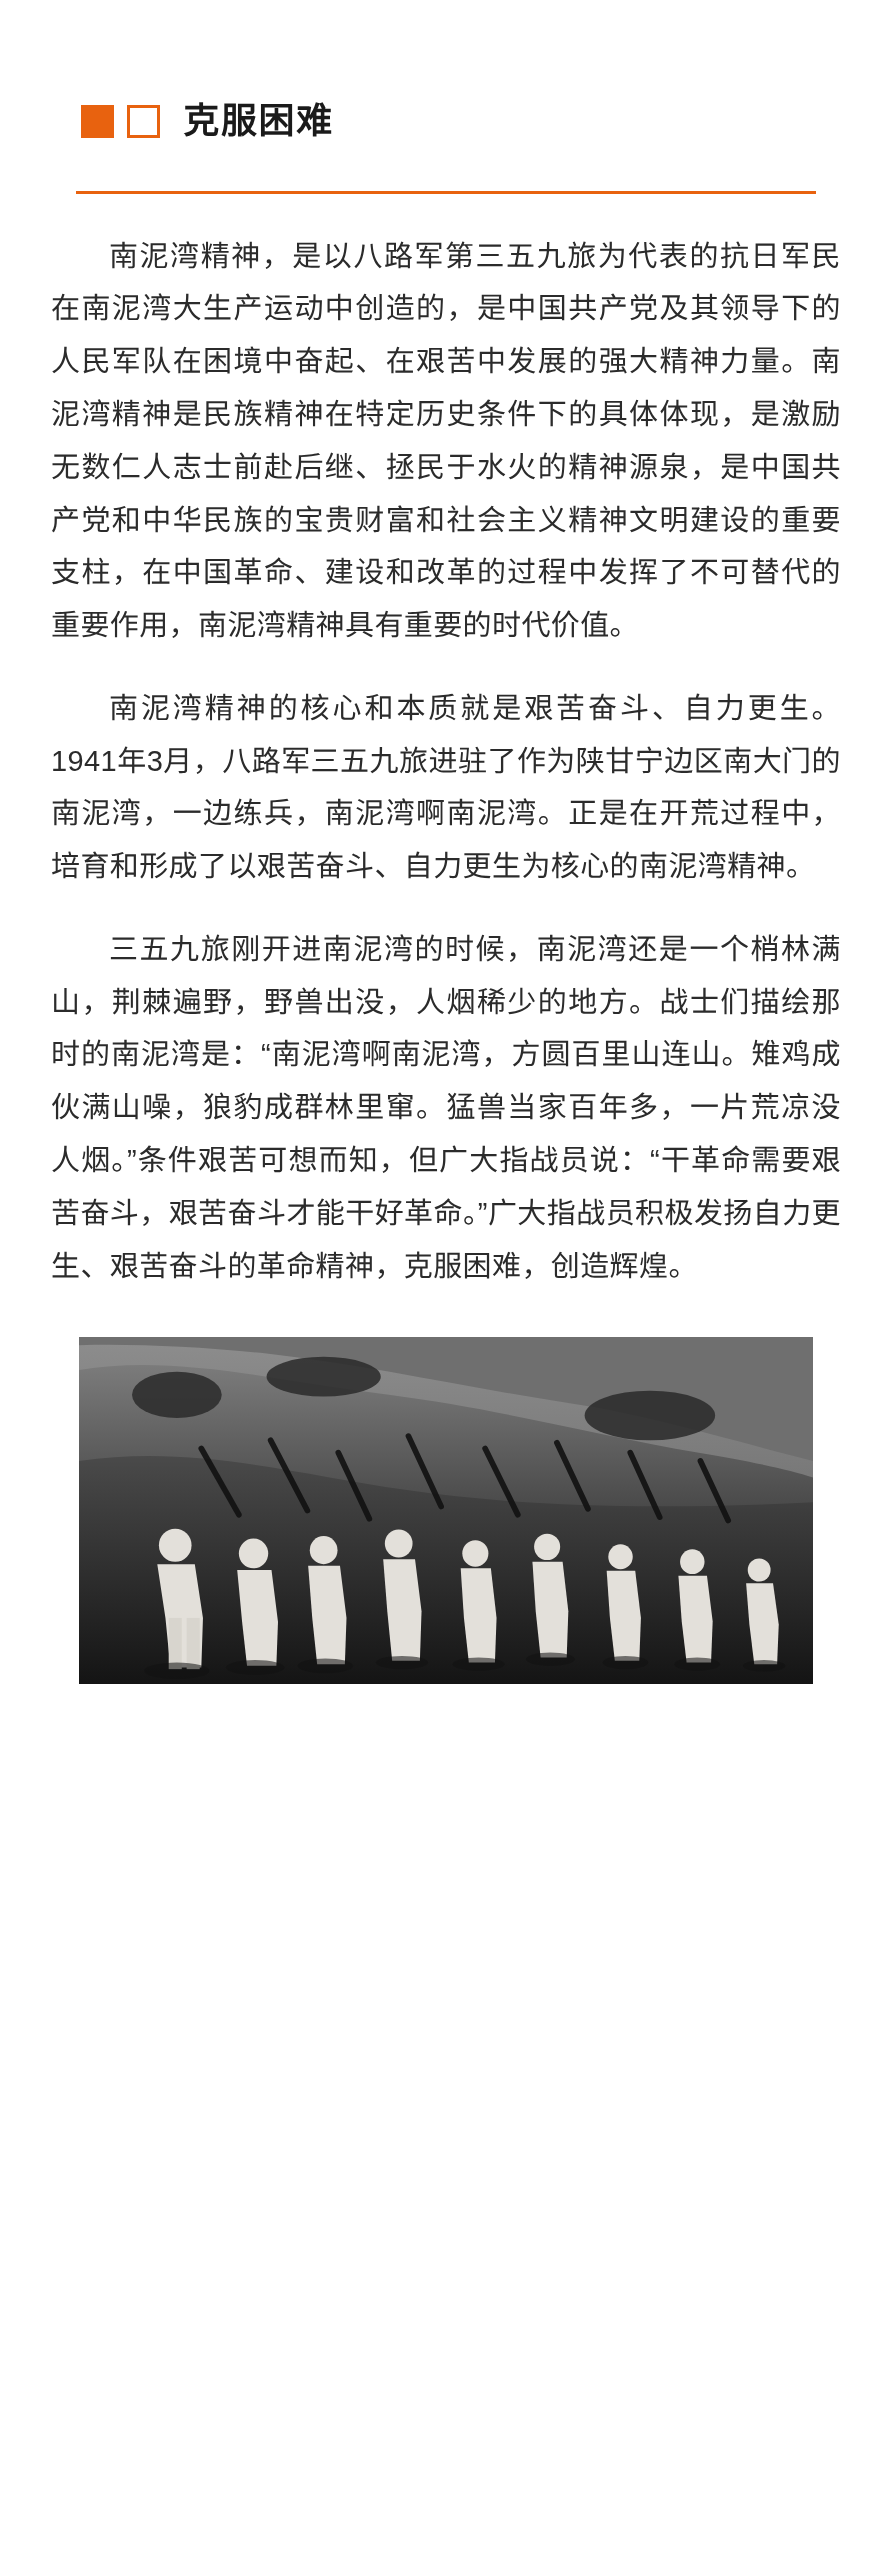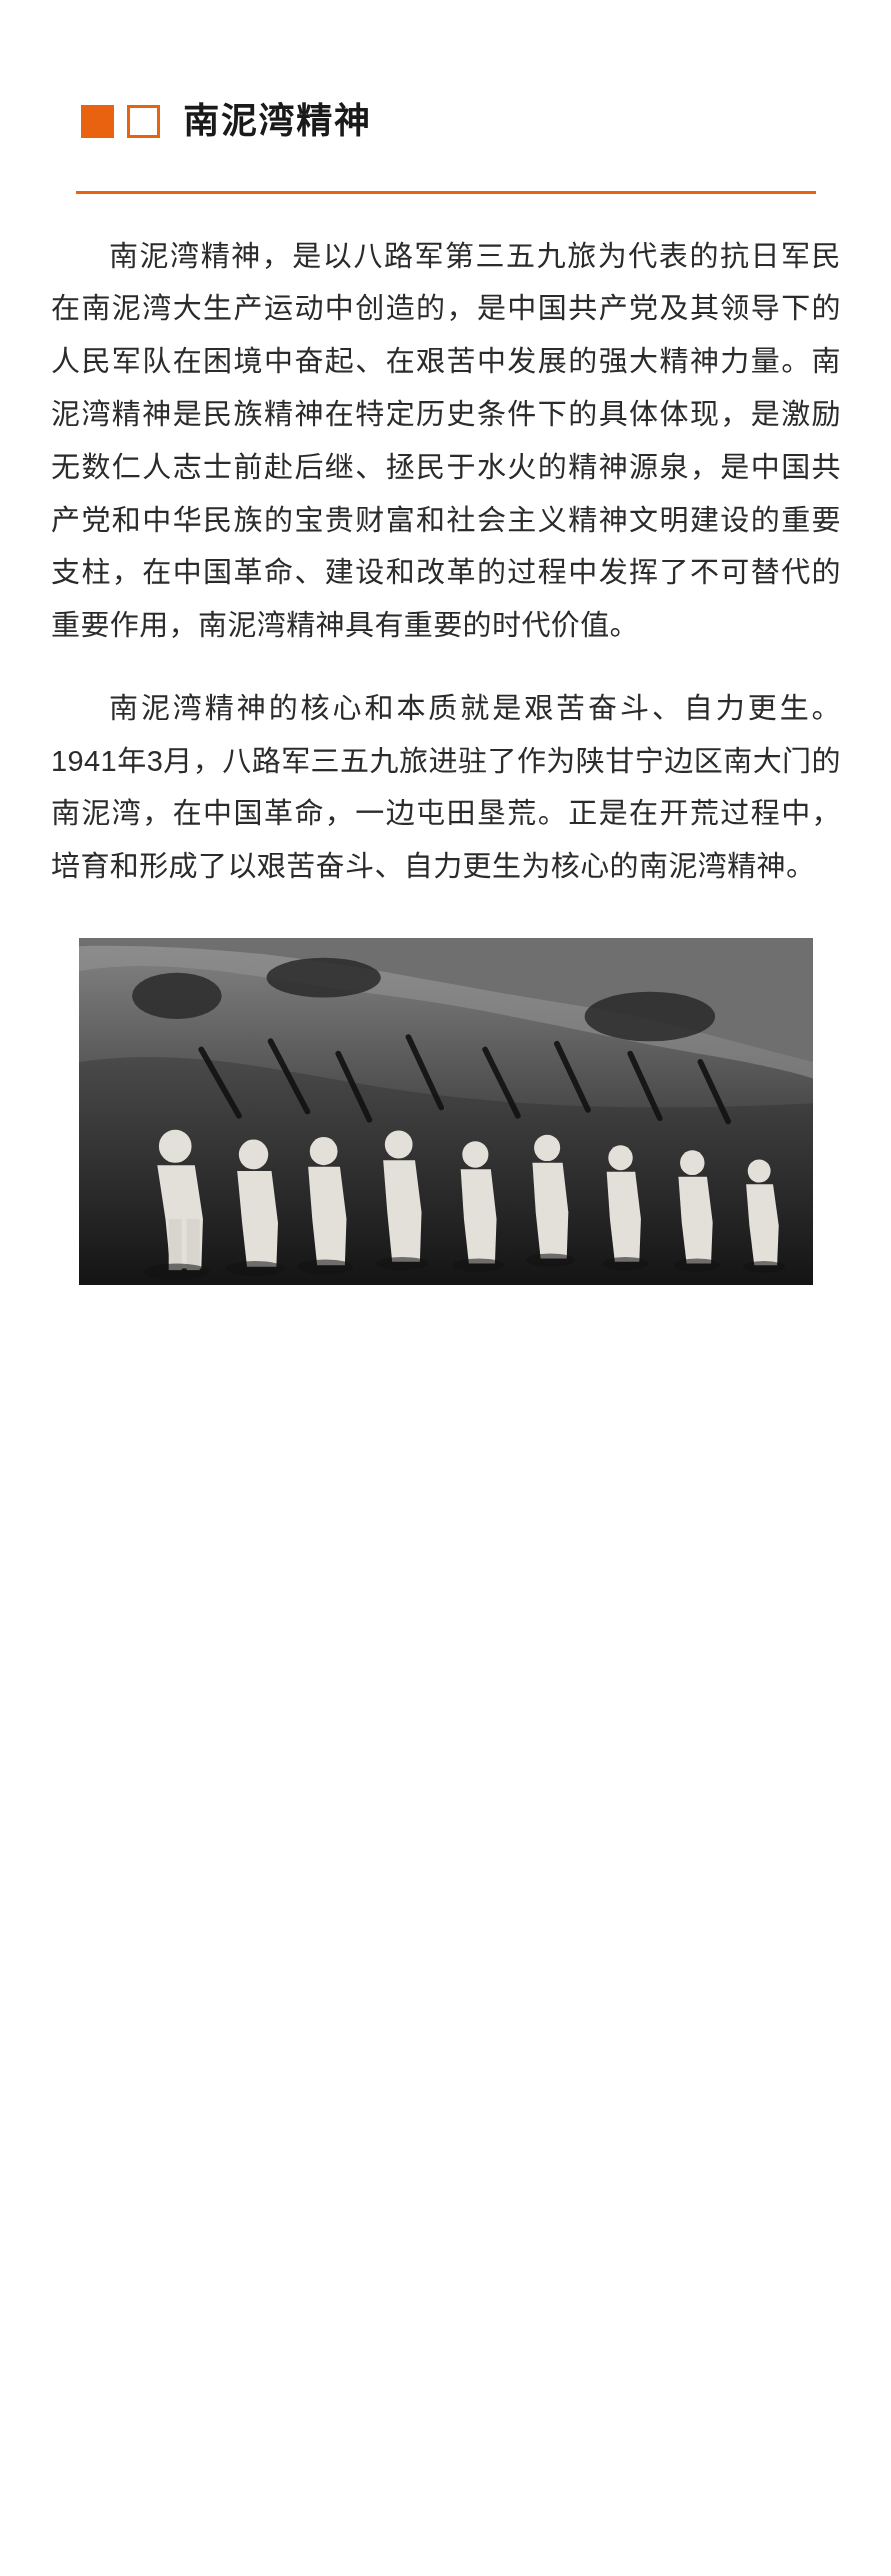--- a/index.html
+++ b/index.html
@@ -83,28 +83,29 @@
   }
 </style>
 </head>
 <body>
 
 <div class="page">
 
   <div class="header">
     <span class="sq sq-filled"></span>
     <span class="sq sq-outline"></span>
-    <h1 class="title">南泥湾精神</h1>
+    <h1 class="title">克服困难</h1>
   </div>
 
   <div class="rule"></div>
 
   <div class="content">
     <p class="para">南泥湾精神，是以八路军第三五九旅为代表的抗日军民在南泥湾大生产运动中创造的，是中国共产党及其领导下的人民军队在困境中奋起、在艰苦中发展的强大精神力量。南泥湾精神是民族精神在特定历史条件下的具体体现，是激励无数仁人志士前赴后继、拯民于水火的精神源泉，是中国共产党和中华民族的宝贵财富和社会主义精神文明建设的重要支柱，在中国革命、建设和改革的过程中发挥了不可替代的重要作用，南泥湾精神具有重要的时代价值。</p>
-    <p class="para">南泥湾精神的核心和本质就是艰苦奋斗、自力更生。1941年3月，八路军三五九旅进驻了作为陕甘宁边区南大门的南泥湾，在中国革命，一边屯田垦荒。正是在开荒过程中，培育和形成了以艰苦奋斗、自力更生为核心的南泥湾精神。</p>
+    <p class="para">南泥湾精神的核心和本质就是艰苦奋斗、自力更生。1941年3月，八路军三五九旅进驻了作为陕甘宁边区南大门的南泥湾，一边练兵，南泥湾啊南泥湾。正是在开荒过程中，培育和形成了以艰苦奋斗、自力更生为核心的南泥湾精神。</p>
+    <p class="para">三五九旅刚开进南泥湾的时候，南泥湾还是一个梢林满山，荆棘遍野，野兽出没，人烟稀少的地方。战士们描绘那时的南泥湾是：“南泥湾啊南泥湾，方圆百里山连山。雉鸡成伙满山噪，狼豹成群林里窜。猛兽当家百年多，一片荒凉没人烟。”条件艰苦可想而知，但广大指战员说：“干革命需要艰苦奋斗，艰苦奋斗才能干好革命。”广大指战员积极发扬自力更生、艰苦奋斗的革命精神，克服困难，创造辉煌。</p>
   </div>
 
   <div class="figure">
     <svg class="photo" viewBox="0 0 900 420" preserveAspectRatio="none">
       <defs>
         <linearGradient id="skyg" x1="0" y1="0" x2="0" y2="1">
           <stop offset="0%" stop-color="#8d8d8d"></stop>
           <stop offset="100%" stop-color="#5a5a5a"></stop>
         </linearGradient>
         <linearGradient id="groundg" x1="0" y1="0" x2="0" y2="1">

